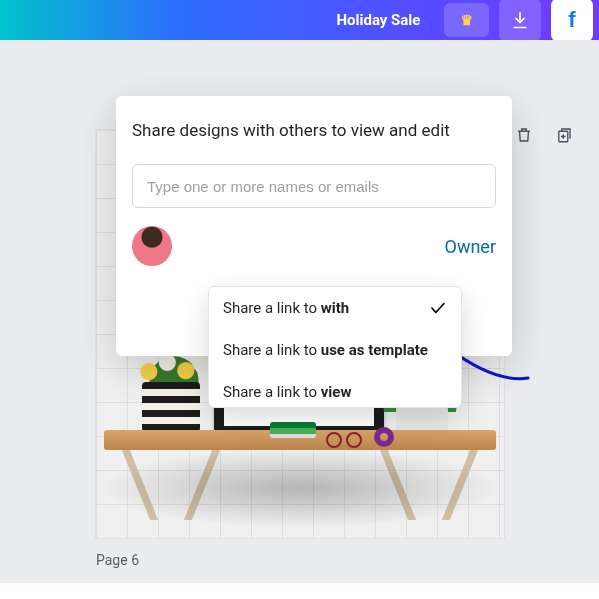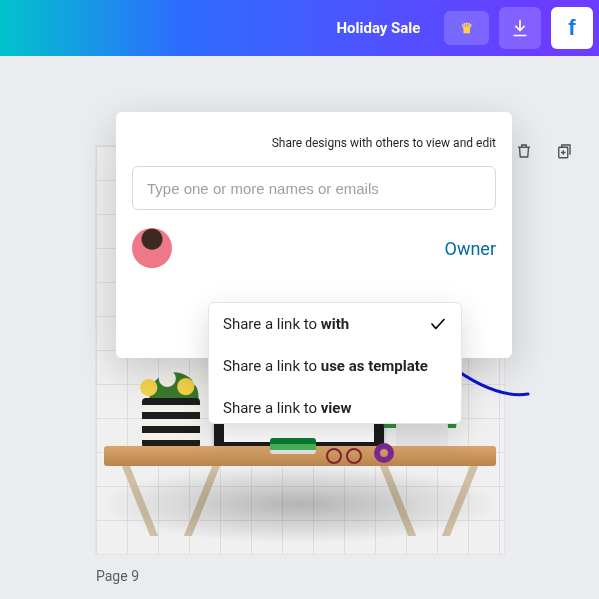--- a/index.html
+++ b/index.html
@@ -1,19 +1,19 @@
 <!DOCTYPE html>
 <html><head>
 <meta charset="utf-8">
 <style>
   * { box-sizing: border-box; margin: 0; padding: 0; }
   html, body { width: 599px; height: 599px; font-family: -apple-system, BlinkMacSystemFont, "Segoe UI", Roboto, Helvetica, Arial, sans-serif; background: #fff; overflow: hidden; }
 
   .topbar {
-    height: 56px;
+    height: 40px;
     background: linear-gradient(90deg, #01c3cc 0%, #2d6cff 30%, #6a3dff 90%);
     display: flex;
     align-items: center;
     gap: 10px;
     padding: 0 6px 0 0;
     color: #fff;
   }
   .topbar .spacer { flex: 1; }
   .holiday { font-weight: 700; font-size: 15px; margin-right: 14px; }
   .pill {
@@ -108,21 +108,21 @@
   .popover {
     position: absolute;
     top: 56px; left: 116px;
     width: 396px;
     background: #fff;
     border-radius: 6px;
     box-shadow: 0 12px 40px rgba(0,0,0,.18);
     padding: 18px 16px 90px 16px;
     z-index: 20;
   }
-  .pop-title { text-align: right; font-size: 12px; color: #1f2328; margin: 6px 0 16px; }
+  .pop-title { text-align: left; font-size: 17px; color: #1f2328; margin: 6px 0 24px; }
   .name-input {
     width: 100%; height: 44px;
     border: 1px solid #d4d7dc;
     border-radius: 6px;
     padding: 0 14px;
     font-size: 15px;
     color: #1f2328;
   }
   .name-input::placeholder { color:#9aa0a6; }
   .owner-row { display:flex; align-items:center; gap:14px; margin-top:18px; }
@@ -203,21 +203,21 @@
     <div class="pot2"></div>
     <div class="desk"></div>
     <div class="leg l"></div>
     <div class="leg r"></div>
     <div class="books"></div>
     <div class="glasses"></div>
     <div class="donut"></div>
     <div class="deskshadow"></div>
   </div>
 
-  <div class="page-label">Page 9</div>
+  <div class="page-label">Page 6</div>
 
   <div class="popover">
     <div class="pop-title">Share designs with others to view and edit</div>
     <input class="name-input" type="text" placeholder="Type one or more names or emails" style="">
     <div class="owner-row">
       <div class="avatar"></div>
       <span class="owner-role">Owner</span>
     </div>
   </div>
 

